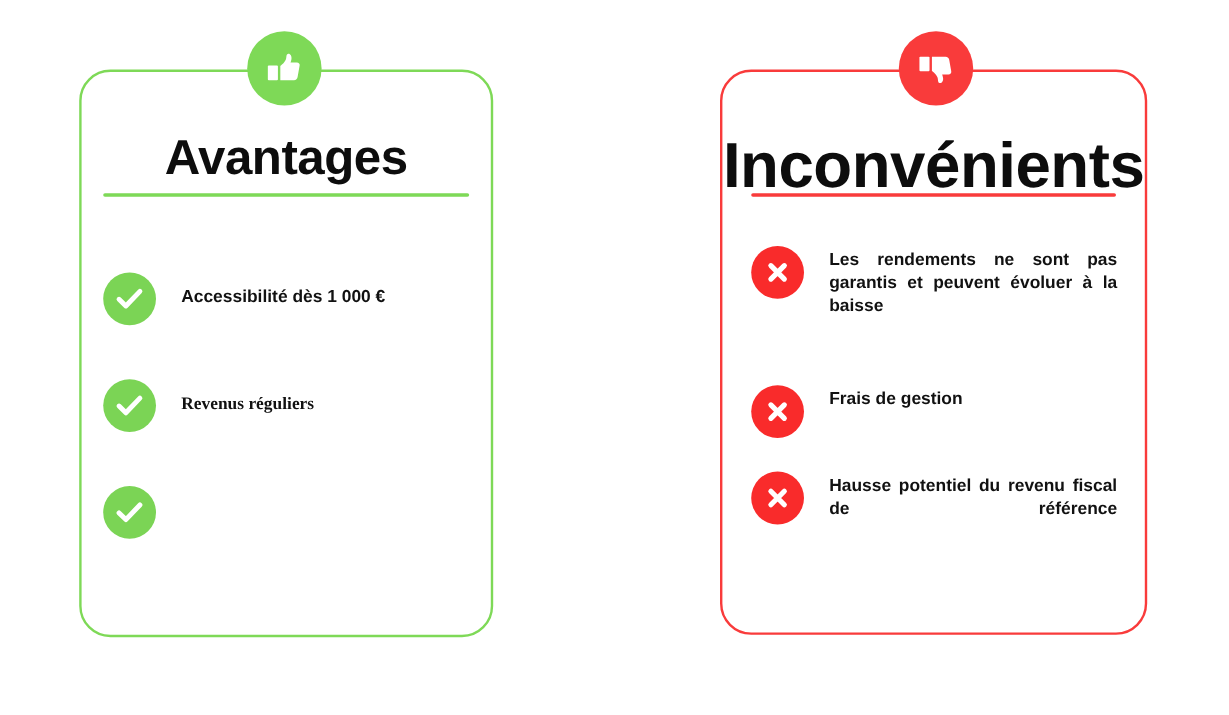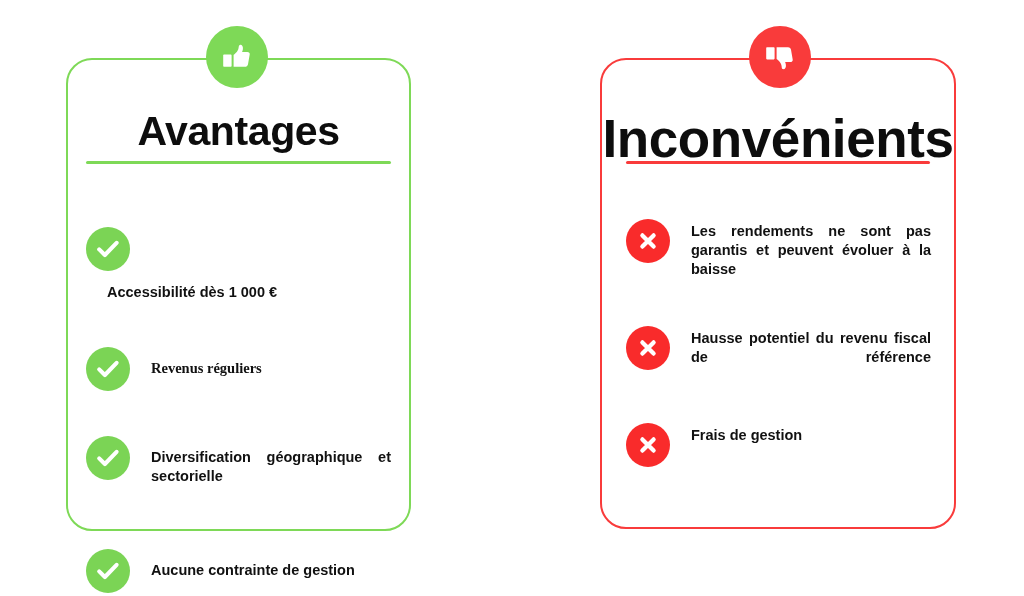--- a/index.html
+++ b/index.html
@@ -146,27 +146,27 @@
   }
   
   .row-text::after {
     content: "";
     display: inline-block;
     width: 100%;
   }
   .row-text.single::after { display: none; }
 
   
-  .card.pros .row.r0 { margin-top: 51px; flex-direction: column; }
+  .card.pros .row.r0 { margin-top: 51px; }
   .card.pros .row.r1 { margin-top: 45px; font-family: Liberation Serif, serif; }
   .card.pros .row.r2 { margin-top: 45px; }
   .card.pros .row.r3 { margin-top: 44px; }
 
   .card.cons .row.r0 { margin-top: 46px; }
-  .card.cons .row.r1 { margin-top: 43px; }
+  .card.cons .row.r1 { margin-top: 29px; }
   .card.cons .row.r2 { margin-top: 28px; }
   .card.cons .row.r3 { margin-top: 37px; }
 </style>
 </head>
 <body>
 
 <div id="stage">
 
   <div class="card pros">
 
@@ -192,31 +192,22 @@
         </span>
         <span class="row-text single">Revenus réguliers</span>
       </div>
 
       <div class="row r2">
         <span class="mark check">
           <svg width="26" height="26" viewBox="0 0 26 26" aria-hidden="true">
             <path d="M4.2 13.4 L9.9 19.0 L21.6 6.8" fill="none" stroke="#ffffff" stroke-width="4.1" stroke-linecap="round" stroke-linejoin="round"></path>
           </svg>
         </span>
-        <span class="row-text">Diversification géographique et sectorielle</span>
-      </div>
-
-      <div class="row r3">
-        <span class="mark check">
-          <svg width="26" height="26" viewBox="0 0 26 26" aria-hidden="true">
-            <path d="M4.2 13.4 L9.9 19.0 L21.6 6.8" fill="none" stroke="#ffffff" stroke-width="4.1" stroke-linecap="round" stroke-linejoin="round"></path>
-          </svg>
-        </span>
-        <span class="row-text single">Aucune contrainte de gestion</span>
-      </div>
+      </div>
+
 
     </div>
   </div>
 
   <div class="badge pros">
     <svg width="34" height="34" viewBox="0 0 34 34" aria-hidden="true">
       <rect x="3.2" y="14.6" width="8.4" height="12.2" rx="0.8" fill="#ffffff"></rect>
       <path d="M13.6 14.9 C13.6 14.9 17.0 12.7 18.2 9.6 C19.0 7.5 18.3 5.2 19.9 4.9
                C21.9 4.5 23.2 6.6 22.9 9.1 C22.7 10.7 22.1 12.0 22.1 12.0
                L27.3 12.0 C29.0 12.0 30.0 13.1 29.7 14.6 L28.0 24.2
@@ -234,36 +225,36 @@
 
       <div class="row r1">
         <span class="mark cross">
           <svg width="26" height="26" viewBox="0 0 26 26" aria-hidden="true">
             <path d="M7.4 7.4 L18.6 18.6 M18.6 7.4 L7.4 18.6" fill="none" stroke="#ffffff" stroke-width="4.3" stroke-linecap="round"></path>
           </svg>
         </span>
         <span class="row-text">Les rendements ne sont pas garantis et peuvent évoluer à la baisse</span>
       </div>
 
+      <div class="row r3">
+        <span class="mark cross">
+          <svg width="26" height="26" viewBox="0 0 26 26" aria-hidden="true">
+            <path d="M7.4 7.4 L18.6 18.6 M18.6 7.4 L7.4 18.6" fill="none" stroke="#ffffff" stroke-width="4.3" stroke-linecap="round"></path>
+          </svg>
+        </span>
+        <span class="row-text single">Frais de gestion</span>
+      </div>
+
       <div class="row r2">
         <span class="mark cross">
           <svg width="26" height="26" viewBox="0 0 26 26" aria-hidden="true">
             <path d="M7.4 7.4 L18.6 18.6 M18.6 7.4 L7.4 18.6" fill="none" stroke="#ffffff" stroke-width="4.3" stroke-linecap="round"></path>
           </svg>
         </span>
         <span class="row-text">Hausse potentiel du revenu fiscal de référence</span>
-      </div>
-
-      <div class="row r3">
-        <span class="mark cross">
-          <svg width="26" height="26" viewBox="0 0 26 26" aria-hidden="true">
-            <path d="M7.4 7.4 L18.6 18.6 M18.6 7.4 L7.4 18.6" fill="none" stroke="#ffffff" stroke-width="4.3" stroke-linecap="round"></path>
-          </svg>
-        </span>
-        <span class="row-text single">Frais de gestion</span>
       </div>
 
     </div>
   </div>
 
   <div class="badge cons">
     <svg width="34" height="34" viewBox="0 0 34 34" aria-hidden="true">
       <rect x="3.2" y="7.2" width="8.4" height="12.2" rx="0.8" fill="#ffffff"></rect>
       <path d="M13.6 19.1 C13.6 19.1 17.0 21.3 18.2 24.4 C19.0 26.5 18.3 28.8 19.9 29.1
                C21.9 29.5 23.2 27.4 22.9 24.9 C22.7 23.3 22.1 22.0 22.1 22.0

